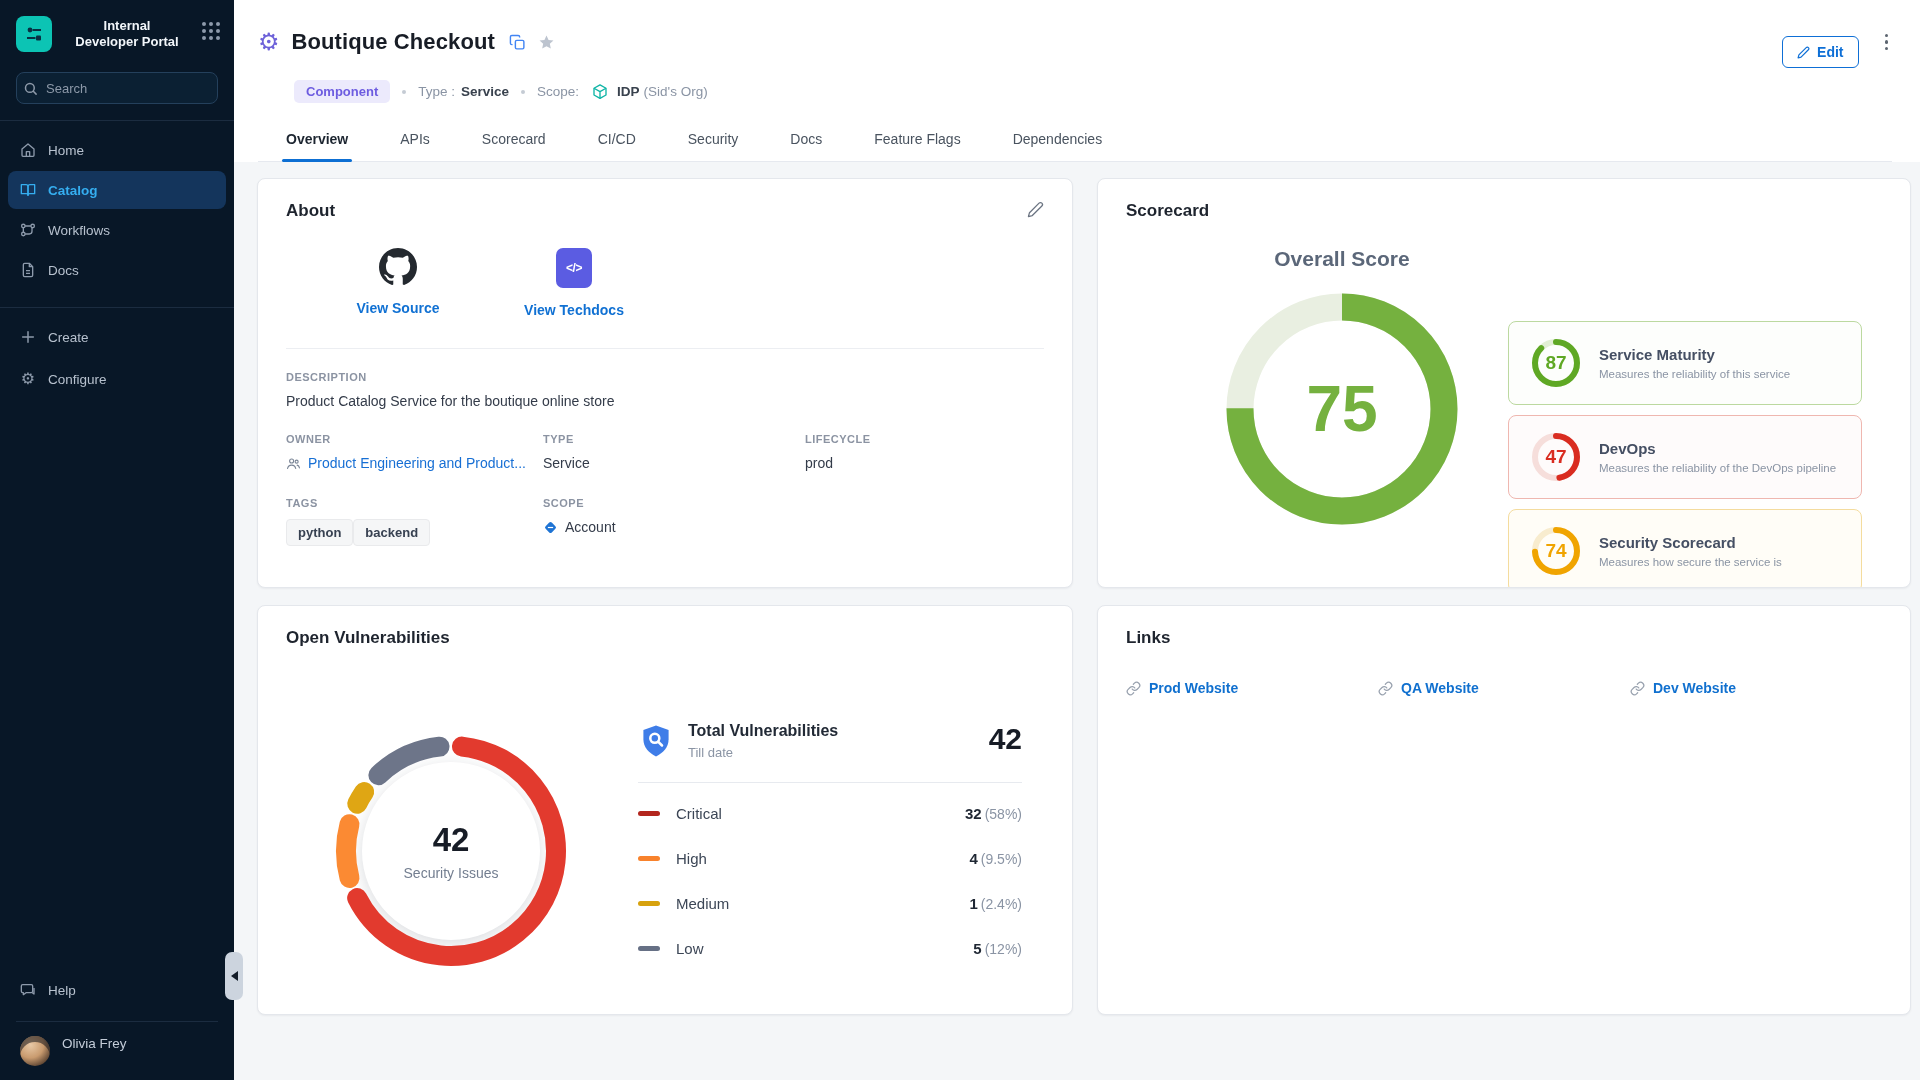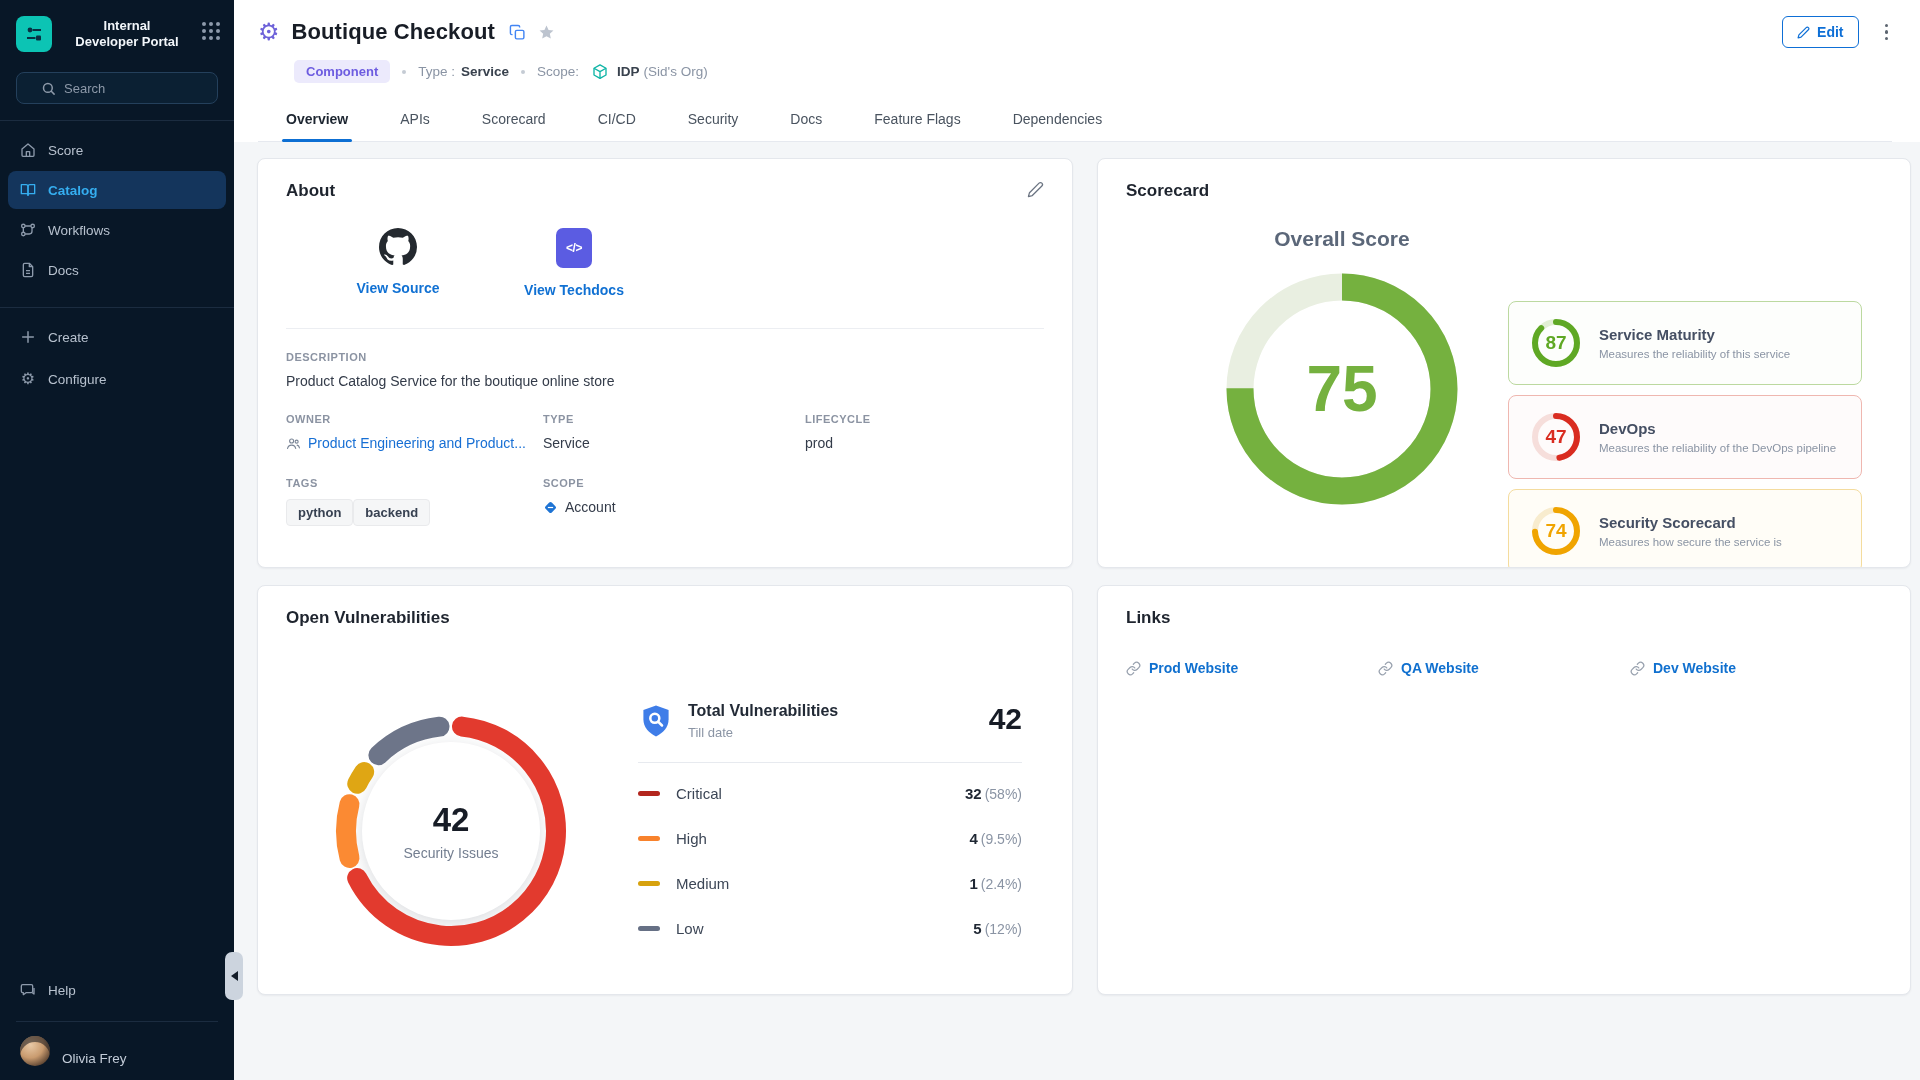--- a/index.html
+++ b/index.html
@@ -7,45 +7,45 @@
   body{display:flex;}
 
   
   .sidebar{position:relative;width:234px;height:1080px;background:#081727;display:flex;flex-direction:column;flex-shrink:0;}
   .sb-head{display:flex;align-items:flex-start;padding:16px 14px 0 16px;gap:0;text-align:center;}
   .logo-sq{width:36px;height:36px;border-radius:8px;background:#0cc4b4;display:flex;align-items:center;justify-content:center;flex-shrink:0;}
   .logo-text{color:#f2f6fa;font-size:13px;font-weight:700;line-height:1.25;flex:1;padding-top:2px;}
   .logo-text span{display:block;}
   .grid-icon{display:grid;grid-template-columns:repeat(3,4px);grid-template-rows:repeat(3,4px);gap:3px;margin-top:6px;cursor:pointer;}
   .grid-icon i{width:4px;height:4px;border-radius:50%;background:#8d9aab;}
-  .sb-search{margin:20px 16px 0 16px;height:32px;background:#0b2033;border:1px solid #24405c;border-radius:8px;display:flex;align-items:center;padding:0 24px;gap:8px;}
+  .sb-search{margin:20px 16px 0 16px;height:32px;background:#0b2033;border:1px solid #24405c;border-radius:8px;display:flex;align-items:center;padding:0 6px;gap:8px;}
   .sb-search svg{flex-shrink:0;}
   .sb-search input{background:transparent;border:none;outline:none;color:#cfd8e3;font-size:13px;width:100%;}
   .sb-search input::placeholder{color:#8d99a9;}
   .sb-div{height:1px;background:#1b2c40;margin:16px 0 8px 0;}
   .sb-item{display:flex;align-items:center;gap:12px;height:38px;margin:2px 8px;padding:0 12px;border-radius:8px;color:#b7c1ce;font-size:13.5px;cursor:pointer;}
   .sb-item svg,.sb-item .gl{color:#8d9aab;flex-shrink:0;}
   .sb-item.active{background:#14355c;color:#35aef0;font-weight:700;}
   .sb-item.active svg{color:#35aef0;}
   .gl{font-size:16px;line-height:1;width:16px;text-align:center;}
   .sb-bottom{margin-top:auto;padding-bottom:14px;}
-  .sb-user{display:flex;align-items:flex-end;gap:12px;padding:10px 20px 0 20px;color:#c3ccd8;font-size:13.5px;}
+  .sb-user{display:flex;align-items:flex-start;gap:12px;padding:10px 20px 0 20px;color:#c3ccd8;font-size:13.5px;}
   .avatar{width:30px;height:30px;border-radius:50%;background:radial-gradient(circle at 35% 30%,#e8c9a6 0%,#c99b6f 45%,#5f4633 78%,#33271e 100%);box-shadow:inset 0 6px 0 rgba(20,20,25,.55);}
   .collapse-tab{position:absolute;right:-9px;top:952px;width:18px;height:48px;background:#ccd4de;border-radius:7px;display:flex;align-items:center;justify-content:center;z-index:6;cursor:pointer;}
   .collapse-tab i{width:0;height:0;border-top:5px solid transparent;border-bottom:5px solid transparent;border-right:7px solid #131c28;}
 
   
   .main{flex:1;display:flex;flex-direction:column;min-width:0;}
   .page-header{background:#fff;padding:16px 28px 0 24px;}
   .title-row{display:flex;align-items:center;}
   .gear-glyph{font-size:24px;color:#6e62d9;margin-right:12px;line-height:1;}
   .page-title{font-size:22px;font-weight:700;color:#181d26;letter-spacing:.1px;}
   .title-icons{display:flex;align-items:center;gap:12px;margin-left:14px;}
   .hdr-actions{margin-left:auto;display:flex;align-items:center;gap:22px;}
-  .edit-btn{display:flex;align-items:center;gap:7px;height:32px;padding:0 14px;border:1.5px solid #0e6fd6;border-radius:6px;background:#fff;color:#0e6fd6;font-size:14px;font-weight:700;cursor:pointer;}
+  .edit-btn{display:flex;align-items:center;gap:7px;height:32px;padding:0 14px;border:1.5px solid #0e6fd6;border-radius:6px;background:#fff;color:#0e6fd6;font-size:14px;font-weight:700;cursor:pointer;margin-top:20px;}
   .kebab{display:flex;flex-direction:column;gap:3px;cursor:pointer;padding:4px;}
   .kebab i{width:3.5px;height:3.5px;border-radius:50%;background:#5c6570;}
   .sub-row{display:flex;align-items:center;margin:12px 0 0 36px;gap:12px;font-size:13.5px;}
   .badge{background:#eceafc;color:#6d5ce0;font-weight:700;font-size:13px;padding:4px 12px;border-radius:5px;}
   .dot-sep{width:4px;height:4px;border-radius:50%;background:#c5cbd4;}
   .sub-label{color:#8a94a4;}
   .sub-value{color:#39424e;font-weight:700;}
   .sub-org{color:#8a94a4;}
   .scope-cube{display:flex;align-items:center;}
   .tabs{display:flex;gap:44px;padding:0 0 0 24px;margin-top:18px;border-bottom:1px solid #e6e9ef;}
@@ -152,21 +152,21 @@
   </div>
 
   <div class="sb-div"></div>
 
   <nav>
     <div class="sb-item">
       <svg width="16" height="16" viewBox="0 0 24 24" fill="none" stroke="currentColor" stroke-width="2" stroke-linejoin="round">
           <path d="M3 10.5 12 3l9 7.5V20a1.5 1.5 0 0 1-1.5 1.5h-15A1.5 1.5 0 0 1 3 20z"></path>
           <path d="M9.5 21.5v-7h5v7"></path>
         </svg>
-      <span>Score</span>
+      <span>Home</span>
     </div>
     <div class="sb-item active">
       <svg width="16" height="16" viewBox="0 0 24 24" fill="none" stroke="currentColor" stroke-width="2" stroke-linejoin="round">
           <path d="M2 4h7a3 3 0 0 1 3 3v13a2.5 2.5 0 0 0-2.5-2.5H2z"></path>
           <path d="M22 4h-7a3 3 0 0 0-3 3v13a2.5 2.5 0 0 1 2.5-2.5H22z"></path>
         </svg>
       <span>Catalog</span>
     </div>
     <div class="sb-item">
       <svg width="16" height="16" viewBox="0 0 24 24" fill="none" stroke="currentColor" stroke-width="2">

